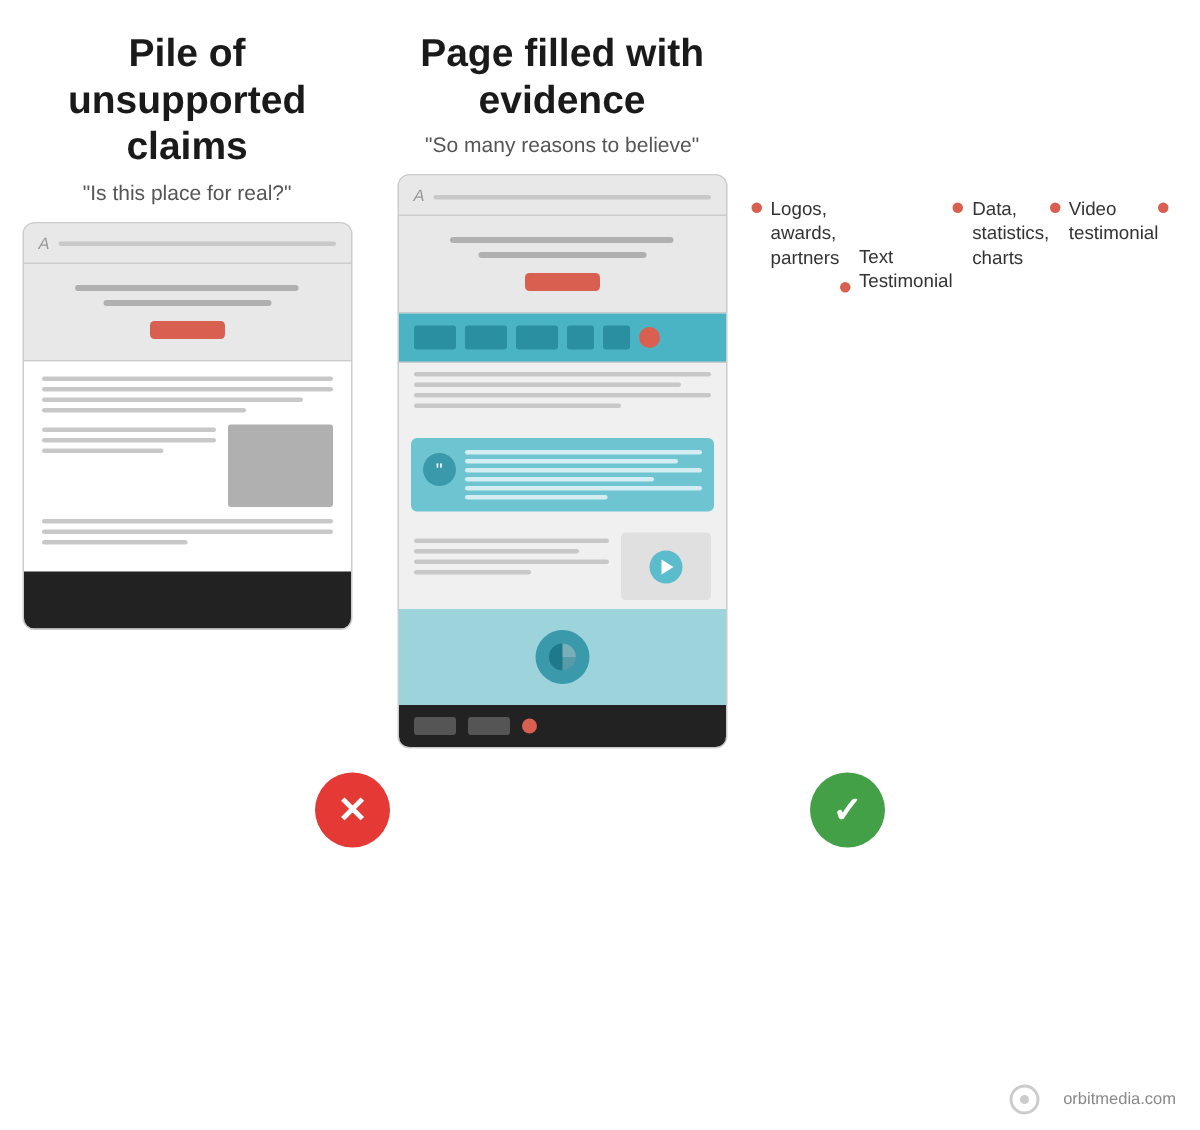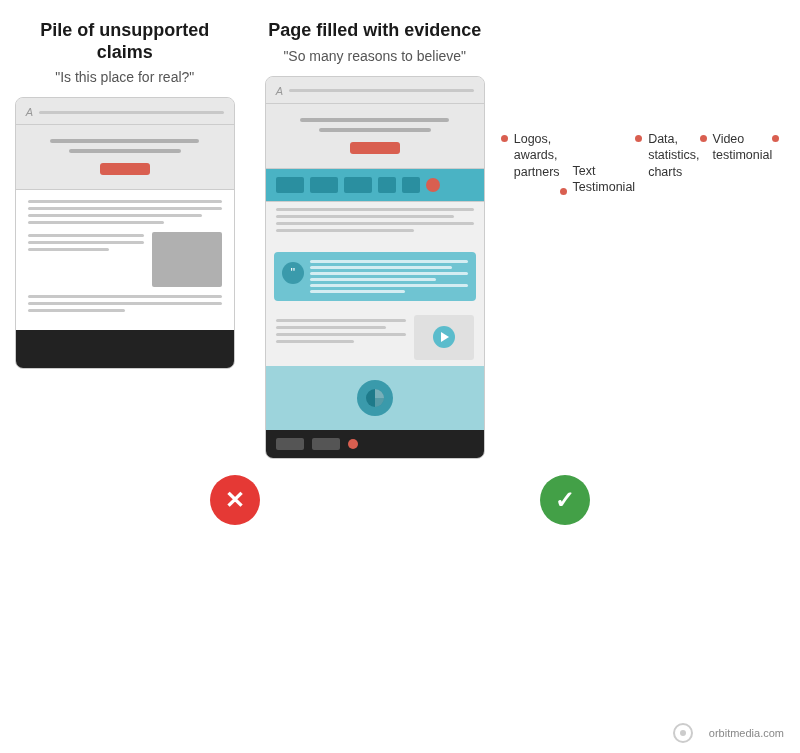--- a/index.html
+++ b/index.html
@@ -33,21 +33,21 @@
 
     .column {
       display: flex;
       flex-direction: column;
       align-items: center;
       flex: 1;
       max-width: 300px;
     }
 
     .column-title {
-      font-size: 18px;
+      font-size: 26px;
       font-weight: 900;
       text-align: center;
       margin-bottom: 6px;
       line-height: 1.2;
       color: #1a1a1a;
     }
 
     .column-subtitle {
       font-size: 14px;
       color: #555;

